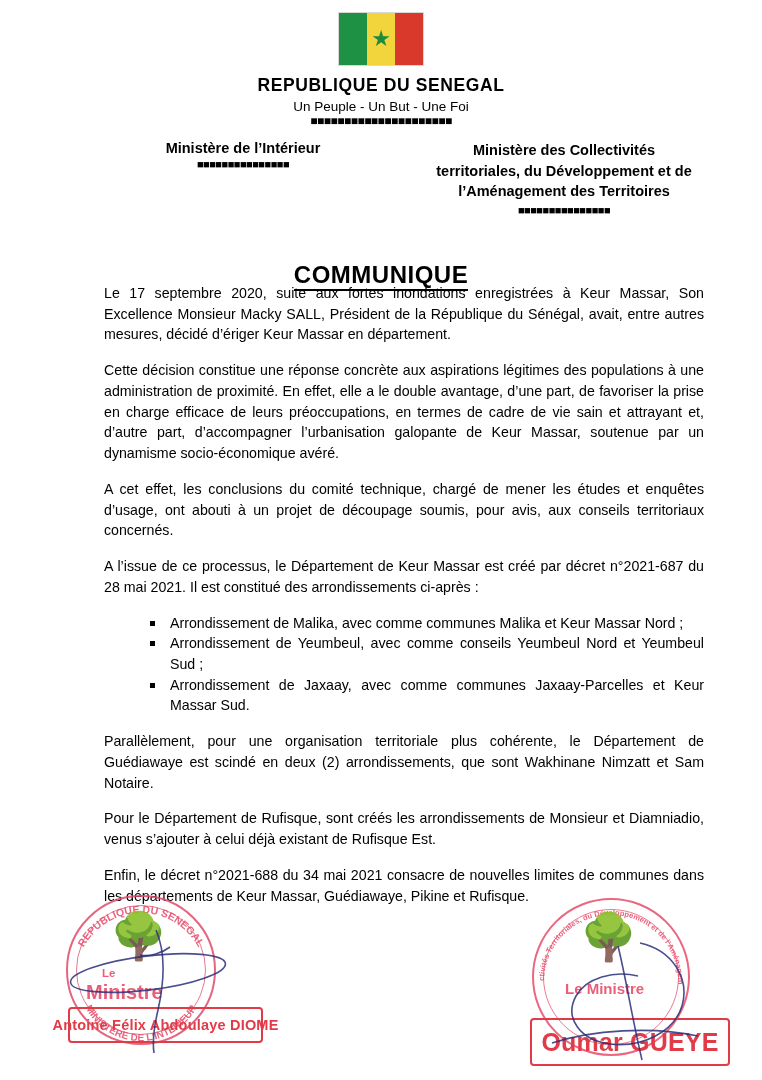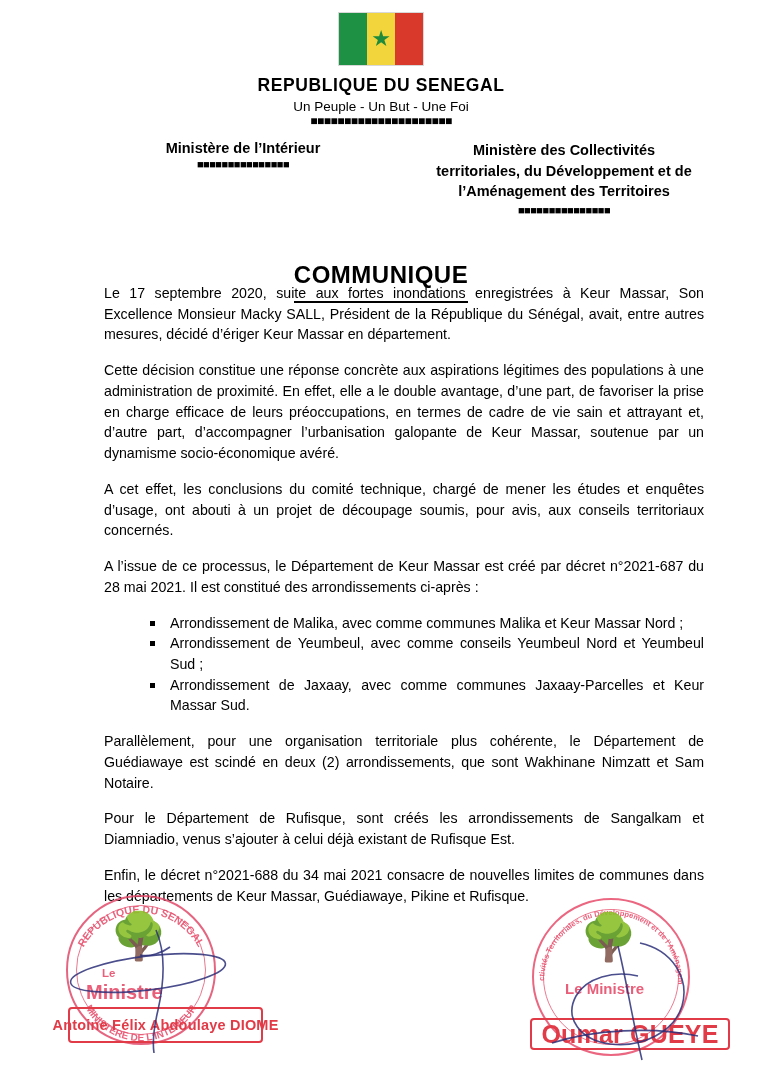--- a/index.html
+++ b/index.html
@@ -101,21 +101,21 @@
   .title {
     text-align: center;
     font-size: 24px;
     font-weight: bold;
     letter-spacing: 0.5px;
     margin-top: 16px;
     margin-bottom: 0;
   }
   .title span {
     border-bottom: 2.5px solid #000;
-    padding-bottom: 13px;
+    padding-bottom: 1px;
   }
 
   
   .body {
     position: absolute;
     left: 104px;
     top: 283px;
     width: 600px;
   }
   .para {
@@ -235,21 +235,21 @@
   .namebox span {
     color: #e23b48;
     font-weight: bold;
     white-space: nowrap;
   }
   .namebox-l {
     left: 10px; top: 112px; width: 195px; height: 36px;
   }
   .namebox-l span { font-size: 14.5px; letter-spacing: 0.2px; }
   .namebox-r {
-    left: 8px; top: 120px; width: 200px; height: 32px;
+    left: 8px; top: 120px; width: 200px; height: 48px;
   }
   .namebox-r span { font-size: 25px; letter-spacing: 0.2px; }
 
   .sig {
     position: absolute;
     left: 0; top: 0;
     width: 100%; height: 100%;
     overflow: visible;
   }
   .sig path, .sig ellipse, .sig line {
@@ -297,21 +297,21 @@
     <p class="para">A cet effet, les conclusions du comité technique, chargé de mener les études et enquêtes d’usage, ont abouti à un projet de découpage soumis, pour avis, aux conseils territoriaux concernés.</p>
     <p class="para">A l’issue de ce processus, le Département de Keur Massar est créé par décret n°2021-687 du 28 mai 2021. Il est constitué des arrondissements ci-après :</p>
 
     <ul class="arr-list">
       <li>Arrondissement de Malika, avec comme communes Malika et Keur Massar Nord ;</li>
       <li>Arrondissement de Yeumbeul, avec comme conseils Yeumbeul Nord et Yeumbeul Sud ;</li>
       <li>Arrondissement de Jaxaay, avec comme communes Jaxaay-Parcelles et Keur Massar Sud.</li>
     </ul>
 
     <p class="para">Parallèlement, pour une organisation territoriale plus cohérente, le Département de Guédiawaye est scindé en deux (2) arrondissements, que sont Wakhinane Nimzatt et Sam Notaire.</p>
-    <p class="para">Pour le Département de Rufisque, sont créés les arrondissements de Sangalkam et Diamniadio, venus s’ajouter à celui déjà existant de Rufisque Est.</p>
+    <p class="para">Pour le Département de Rufisque, sont créés les arrondissements de Monsieur et Diamniadio, venus s’ajouter à celui déjà existant de Rufisque Est.</p>
     <p class="para">Enfin, le décret n°2021-688 du 34 mai 2021 consacre de nouvelles limites de communes dans les départements de Keur Massar, Guédiawaye, Pikine et Rufisque.</p>
 
   </div>
 
   <div class="stamp stamp-left">
     <div class="circ circ-outer-l"></div>
     <div class="circ circ-inner-l"></div>
 
     <svg class="arc-text" viewBox="0 0 215 185">
       <defs>

